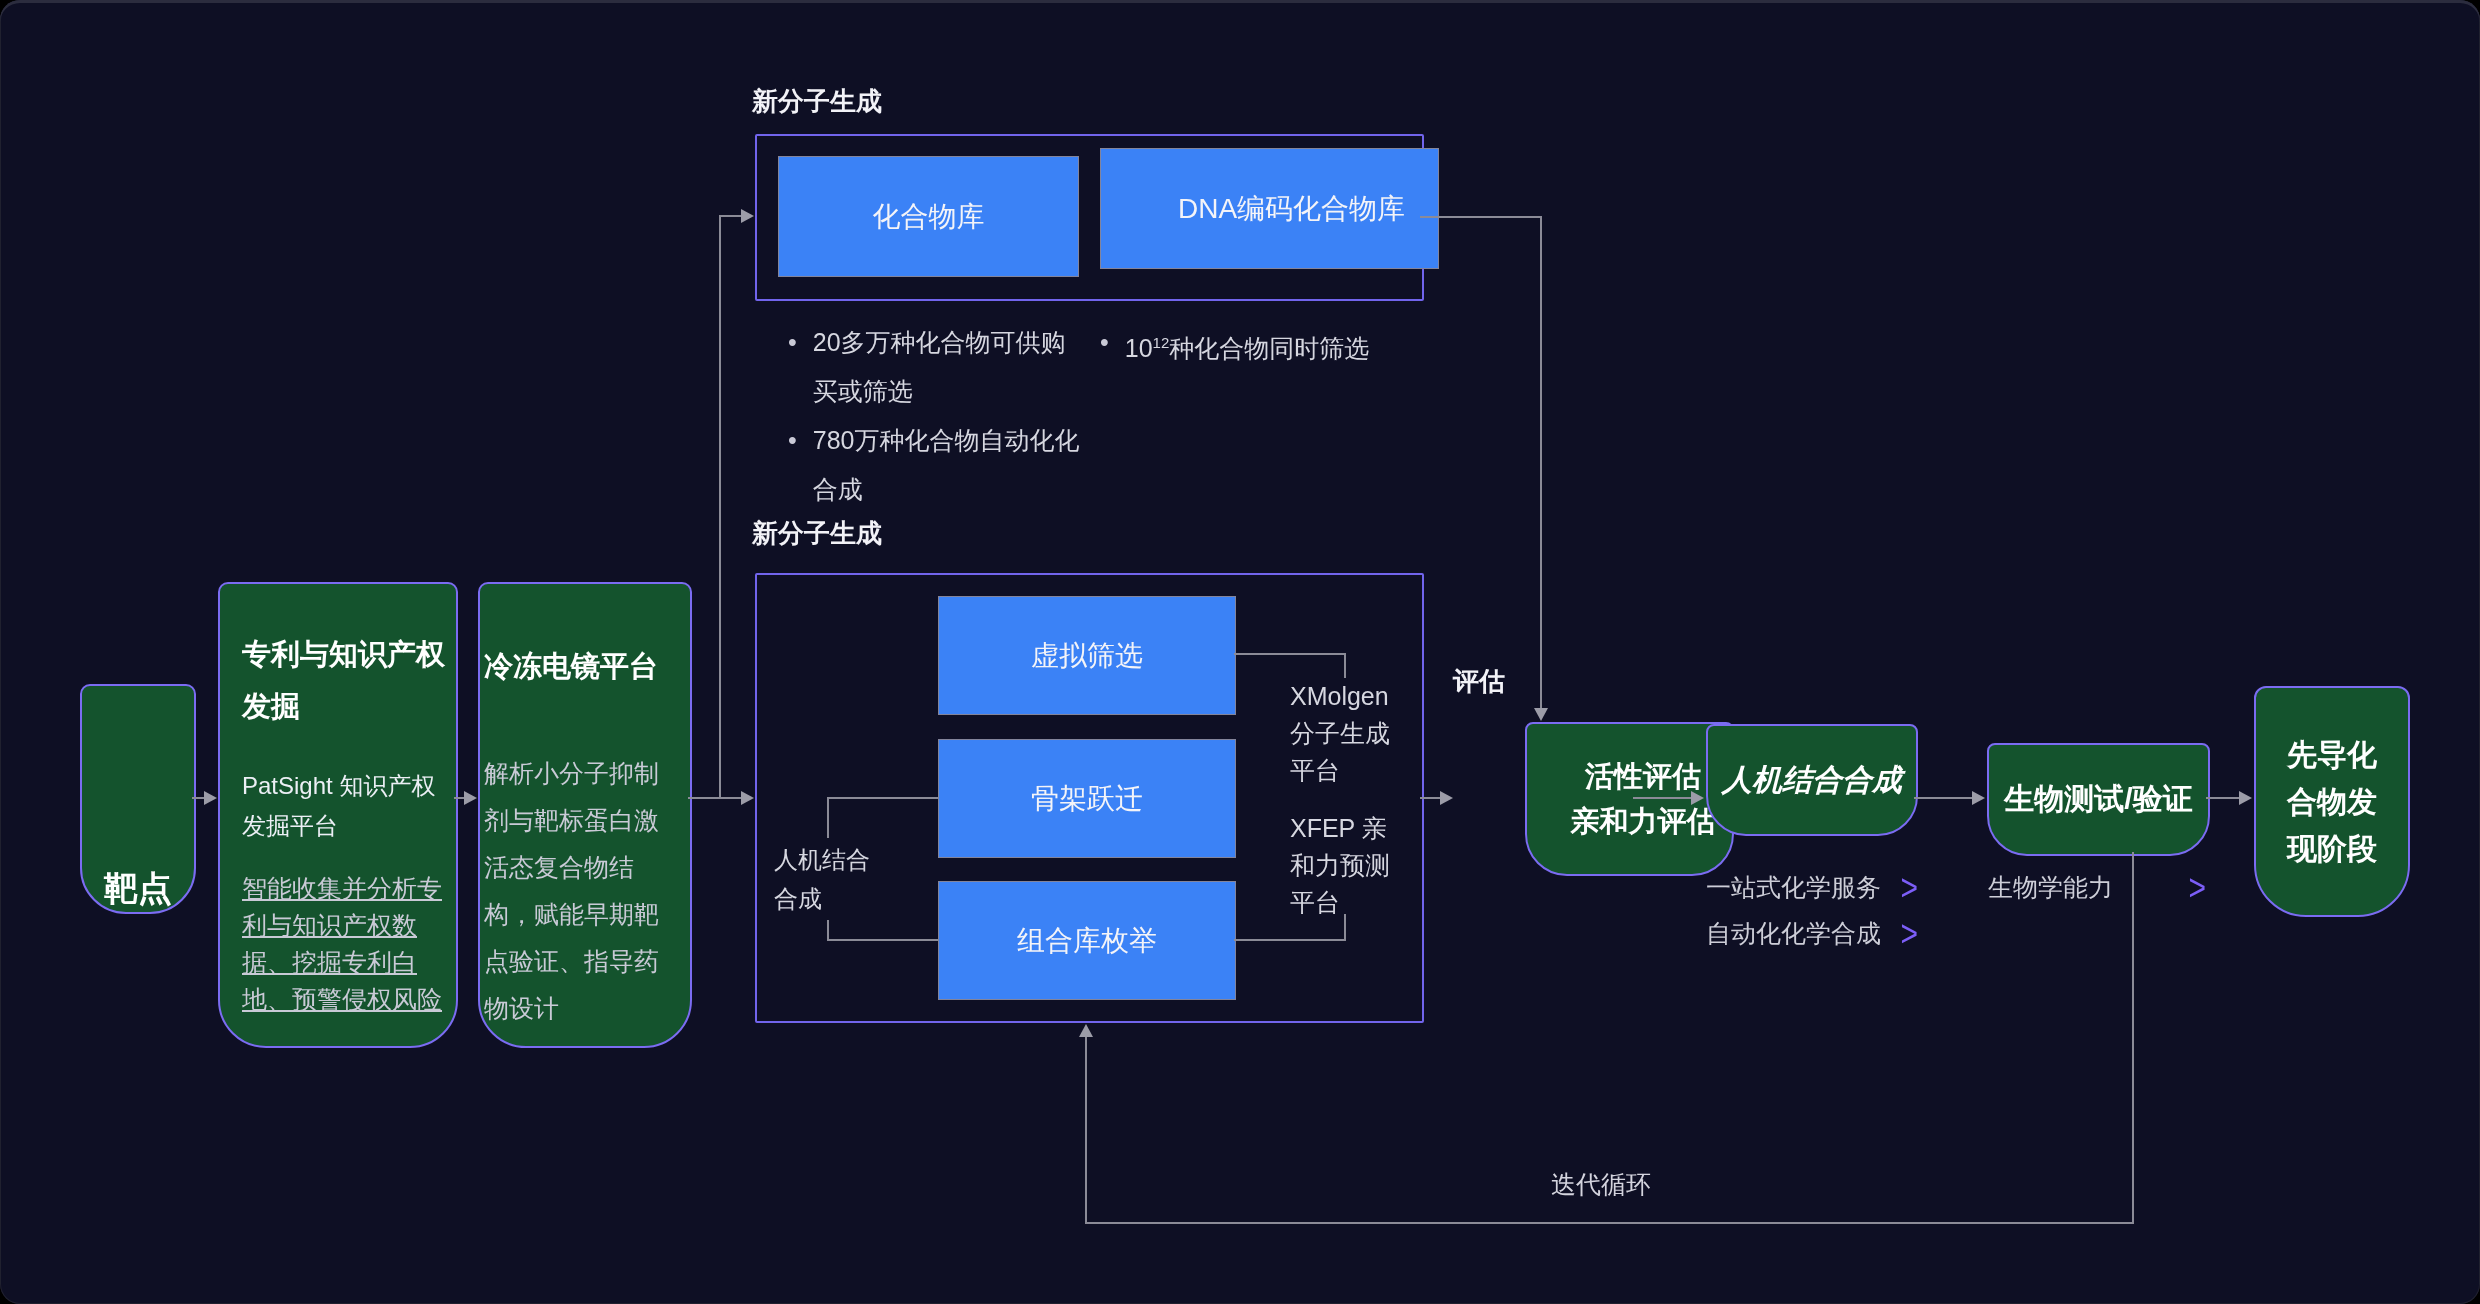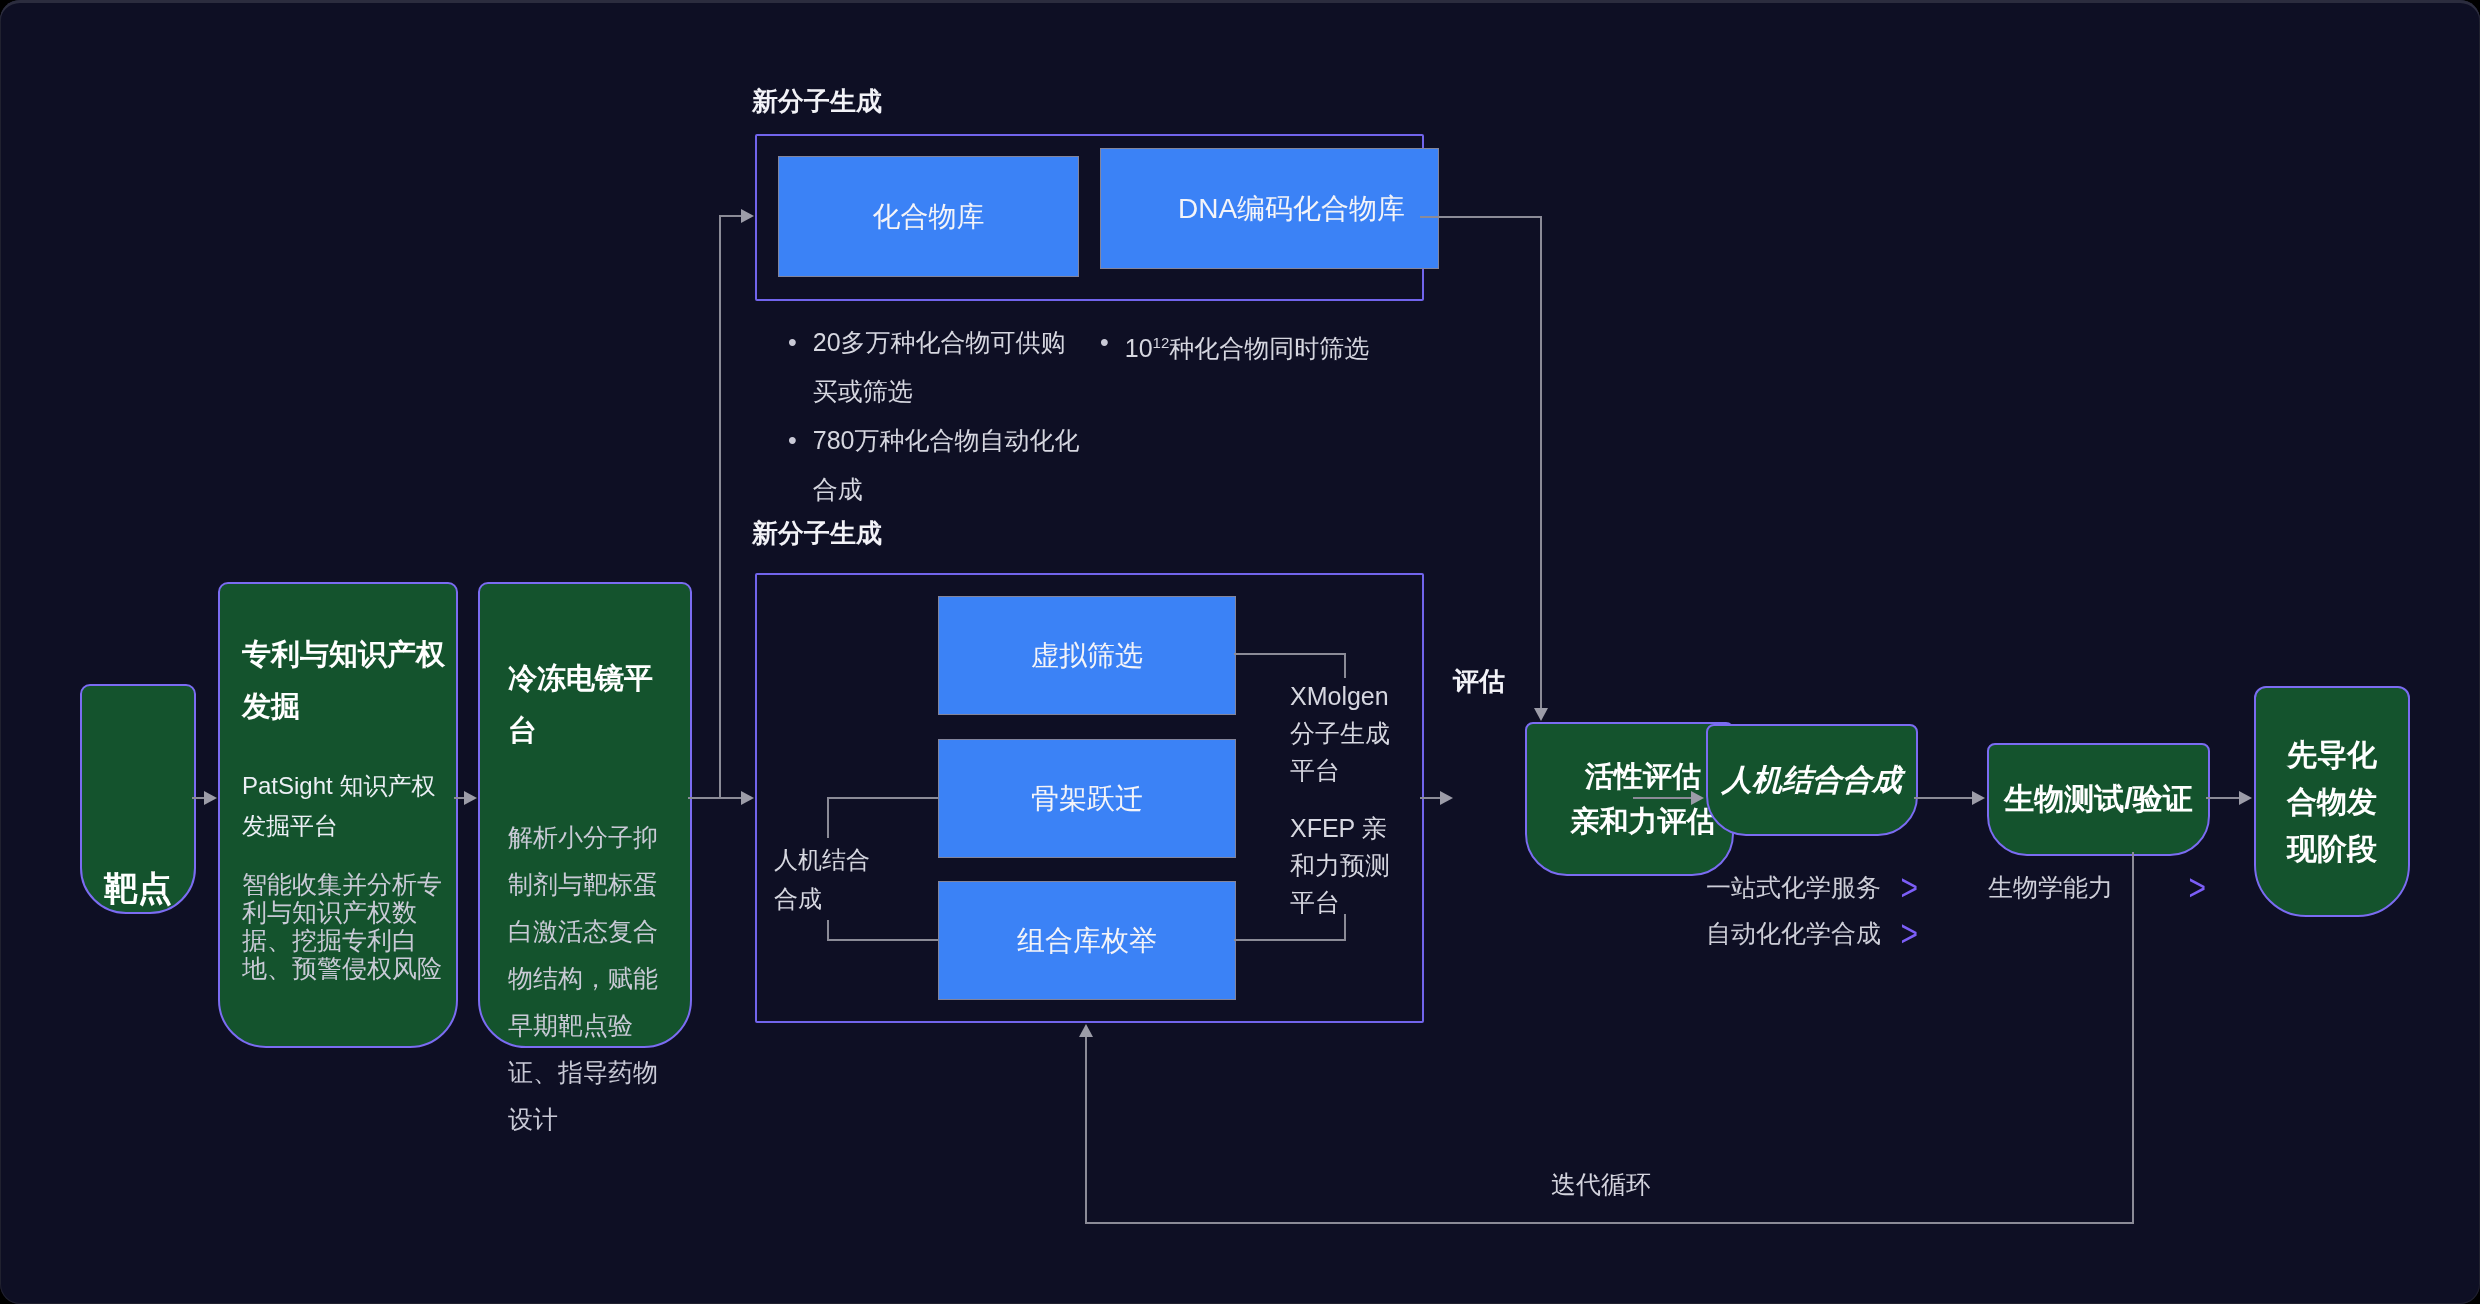--- a/index.html
+++ b/index.html
@@ -33,24 +33,24 @@
   .bullets .btxt{width:274px;}
   .nowrap{white-space:nowrap;}
   sup{font-size:15px;}
   .note{position:absolute;color:#d6d7e0;font-size:25px;line-height:37px;white-space:pre-line;}
   .bracket-label{position:absolute;color:#d6d7e0;font-size:24px;line-height:39px;
                  white-space:pre-line;background:#0e0f24;padding:2px 8px 2px 0;z-index:3;}
   .linkrow{display:flex;align-items:center;justify-content:space-between;height:46px;
            color:#cdced8;font-size:25px;cursor:pointer;}
   .chev{color:#7c5ef8;font-size:30px;font-weight:400;transform:scaleY(1.25);line-height:1;}
   .patent-inner{padding:44px 2px 0 22px;text-align:left;width:100%;box-sizing:border-box;}
-  .cryo-inner{padding:56px 12px 0 28px;text-align:left;width:100%;box-sizing:border-box;margin-top:12px;}
+  .cryo-inner{padding:56px 12px 0 4px;text-align:left;width:100%;box-sizing:border-box;}
   .bx-title{color:#fff;font-size:29px;font-weight:bold;line-height:52px;}
   .bx-sub{margin-top:34px;color:#eceff5;font-size:24px;font-weight:500;line-height:40px;}
-  .bx-body{margin-top:24px;color:#c9cad6;font-size:25px;line-height:28px;}
+  .bx-body{margin-top:24px;color:#c9cad6;font-size:25px;line-height:37px;text-decoration:underline;}
   .cryo-body{margin-top:58px;color:#c9cad6;font-size:25px;line-height:47px;}
   .iter{position:absolute;color:#d4d4de;font-size:25px;text-align:center;}
 </style>
 </head>
 <body>
 
 <div id="canvas">
 
   <div class="seclabel" style="left:752px;top:84px;">新分子生成</div>
 

